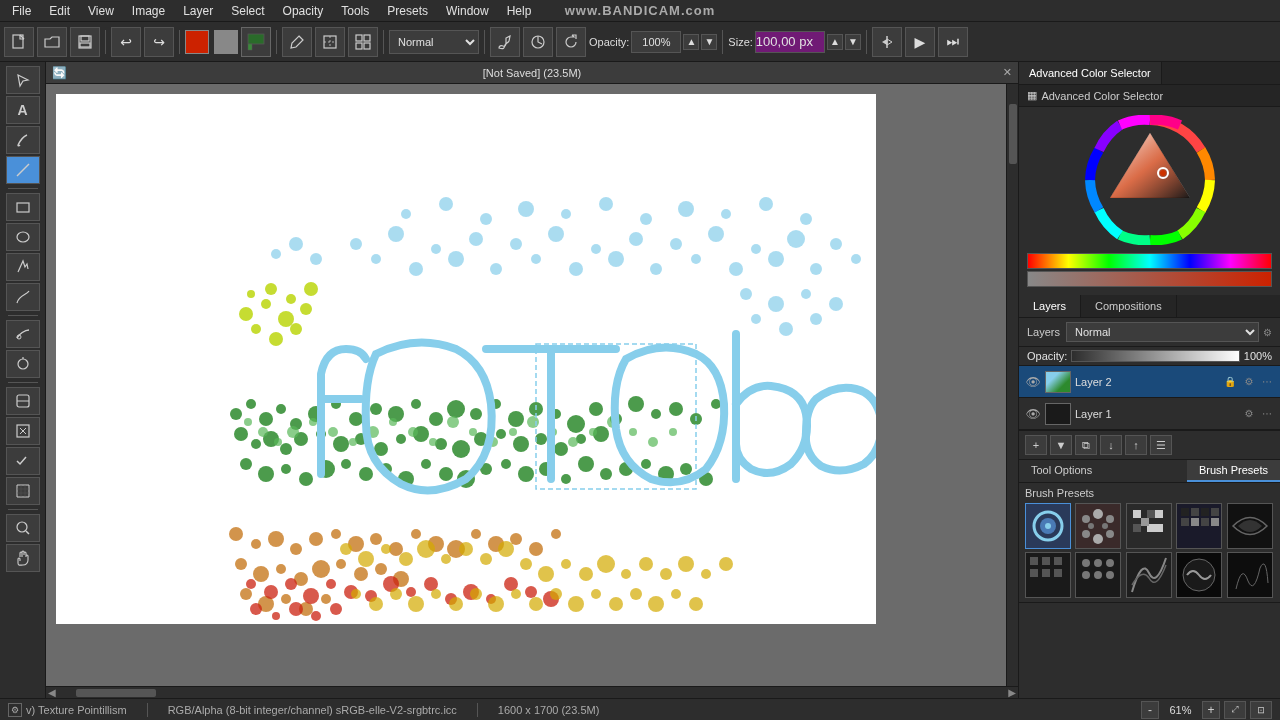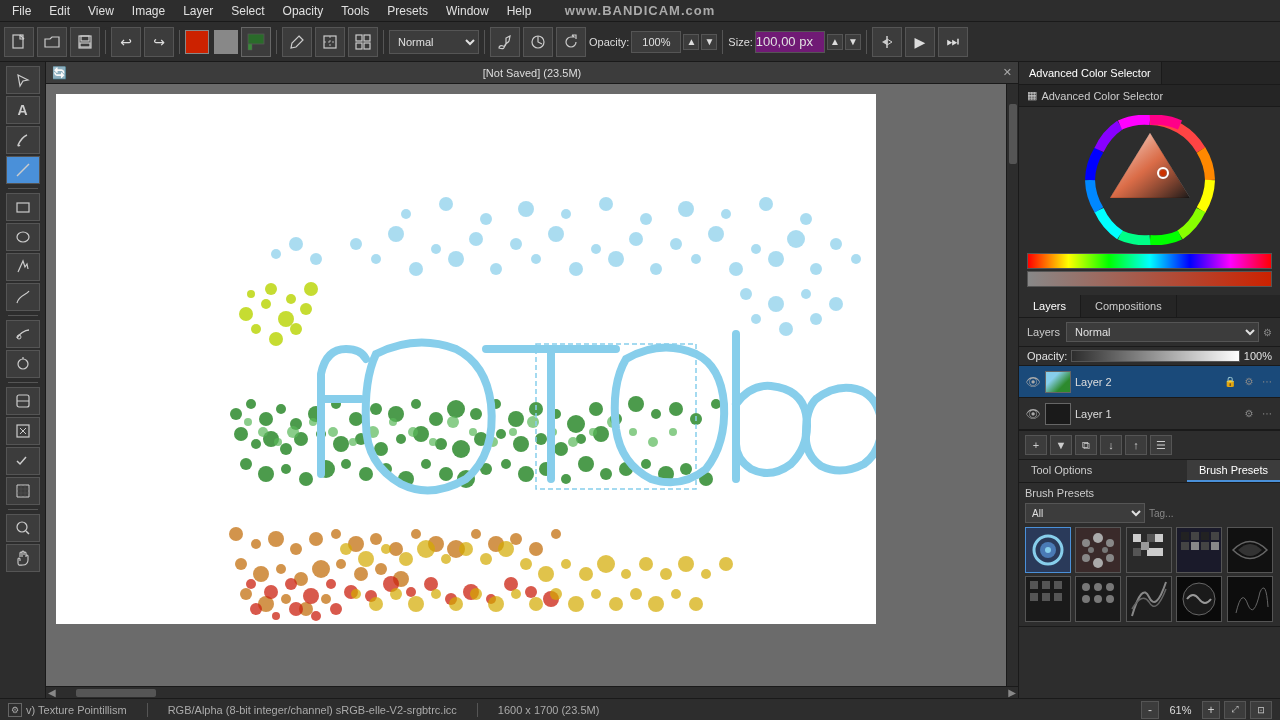--- a/index.html
+++ b/index.html
@@ -733,26 +733,20 @@
 
     <div class="tool-options-tabs">
       <div class="tool-options-tab">Tool Options</div>
       <div class="tool-options-tab active">Brush Presets</div>
     </div>
 
     <div class="brush-presets-section">
       <div class="brush-presets-header">
         <span>Brush Presets</span>
       </div>
-      <div style="display:flex;align-items:center;gap:4px;">
-        <select class="brush-filter-select">
-          <option>All</option>
-        </select>
-        <span style="color:#888;font-size:10px;">Tag...</span>
-      </div>
 
       
       <div class="brush-grid">
 
         <div class="brush-thumb active">
           <svg width="44" height="44" viewBox="0 0 44 44">
               <rect width="44" height="44" fill="#2a3a5a"></rect>
               <circle cx="22" cy="22" r="14" fill="none" stroke="#87ceeb" stroke-width="3"></circle>
               <circle cx="22" cy="22" r="8" fill="#4a7ab5"></circle>
               <circle cx="22" cy="22" r="3" fill="#87ceeb"></circle>

